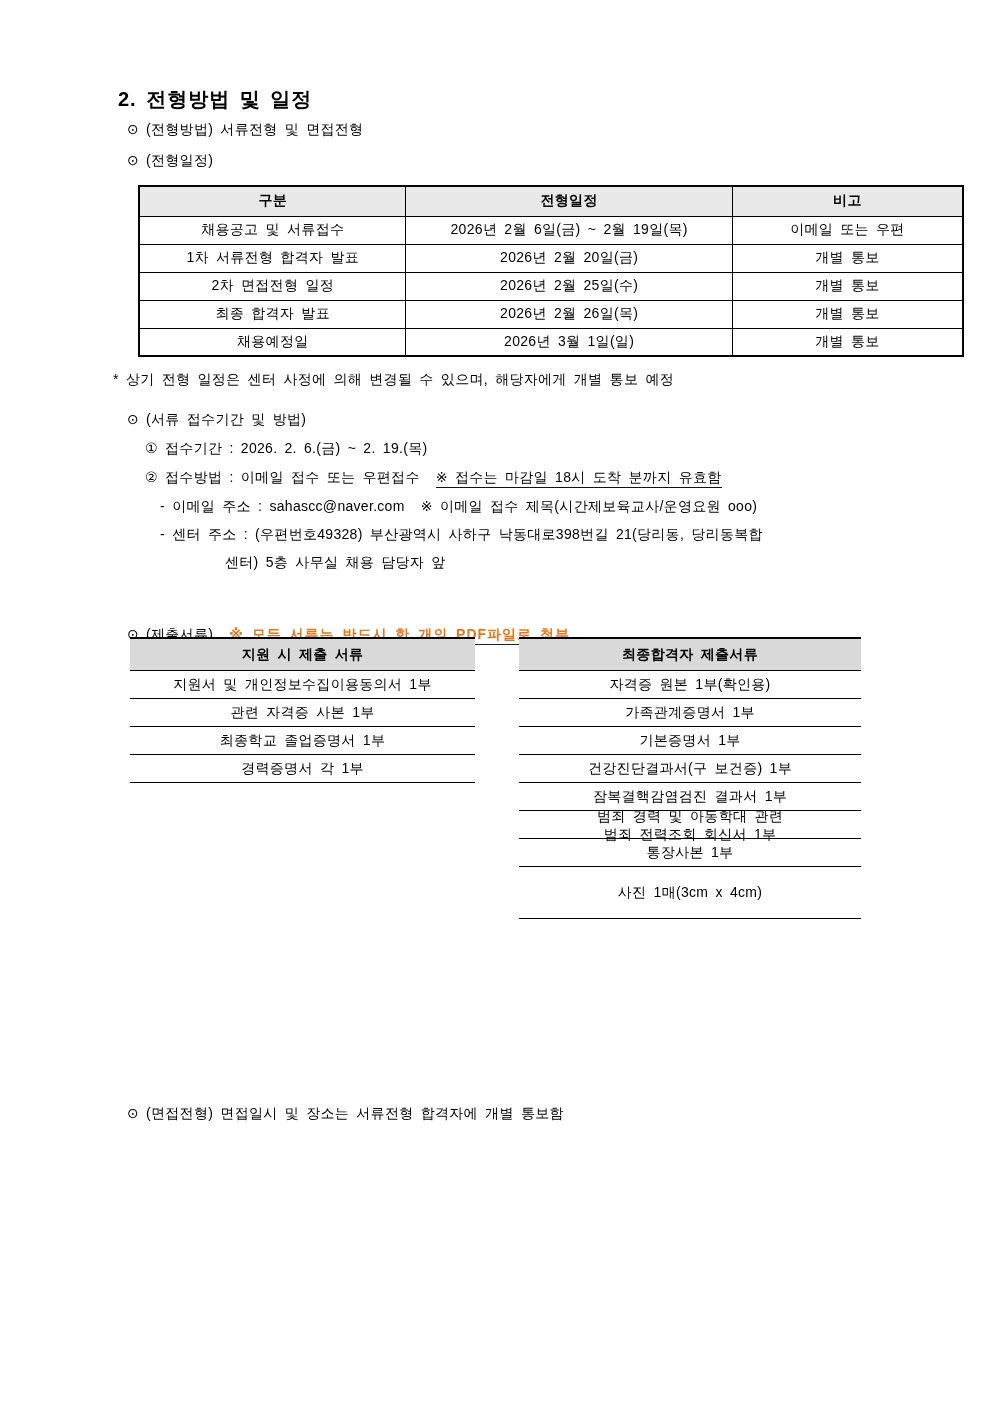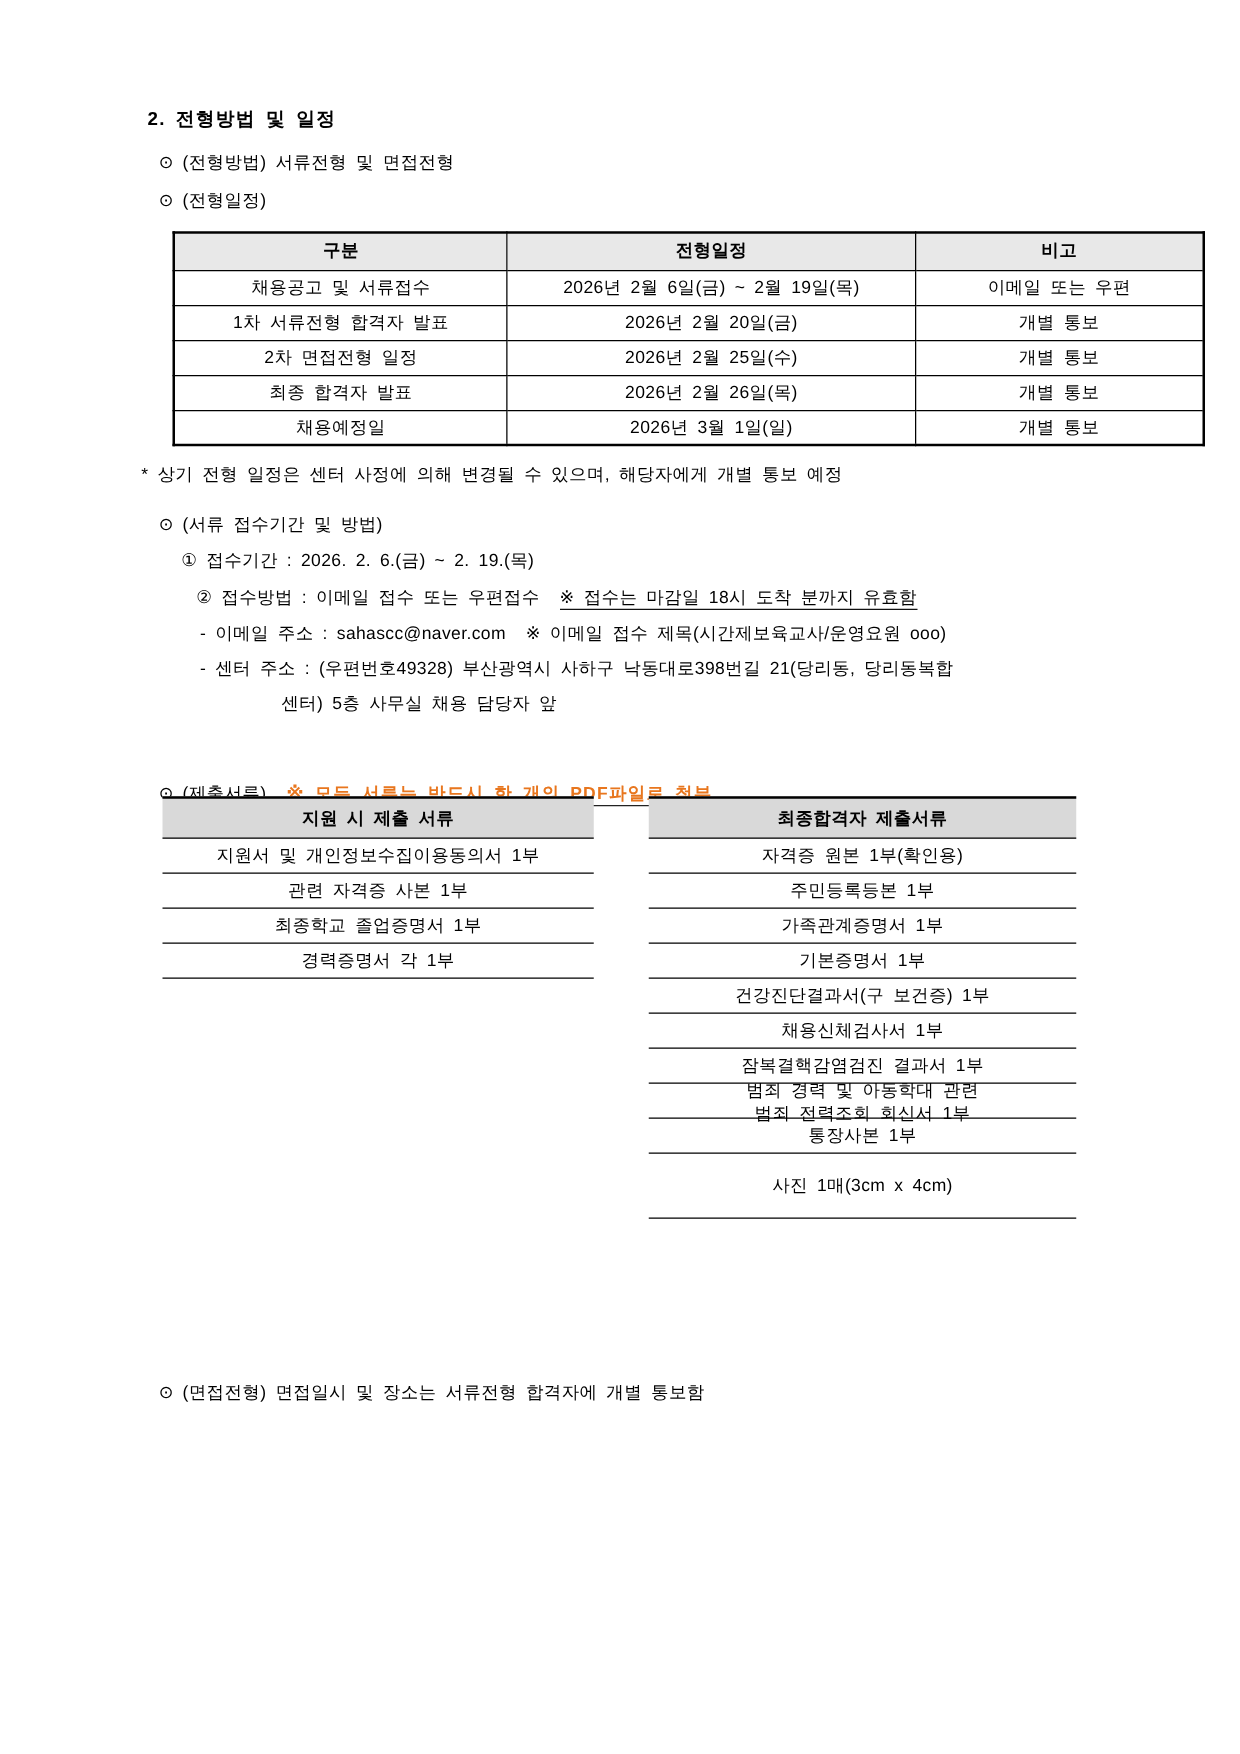--- a/index.html
+++ b/index.html
@@ -13,21 +13,21 @@
   body{
     position:relative;
     width:992px;height:1403px;
     font-family:"Liberation Sans","DejaVu Sans",sans-serif;
     color:var(--ink);
     font-size:14px;
     letter-spacing:0.3px;
     word-spacing:3px;
   }
   .abs{position:absolute;}
-  .title{font-weight:bold;font-size:15px;letter-spacing:1px;}
+  .title{font-weight:bold;font-size:20px;letter-spacing:1px;}
   .line{white-space:nowrap;}
   .bullet{display:inline-block;margin-right:7px;}
   .u-black{border-bottom:1.5px solid #111;padding-bottom:2px;}
   .gap{display:inline-block;width:16px;}
   .orange-note{
     color:var(--accent);
     font-weight:bold;
     border-bottom:1.5px solid #222;
     padding-bottom:2px;
     letter-spacing:1px;
@@ -125,21 +125,21 @@
 </table>
 
 <div class="abs line" style="left:113px;top:371px;">* 상기 전형 일정은 센터 사정에 의해 변경될 수 있으며, 해당자에게 개별 통보 예정</div>
 
 <div class="abs line" style="left:127px;top:411px;">
   <span class="bullet">⊙</span><span>(서류 접수기간 및 방법)</span>
 </div>
 
 <div class="abs line" style="left:145px;top:440px;">① 접수기간 : 2026. 2. 6.(금) ~ 2. 19.(목)</div>
 
-<div class="abs line" style="left:145px;top:469px;margin-left:12px;">
+<div class="abs line" style="left:145px;top:469px;">
   <span>② 접수방법 : 이메일 접수 또는 우편접수</span><span class="gap"></span><span class="u-black">※ 접수는 마감일 18시 도착 분까지 유효함</span>
 </div>
 
 <div class="abs line" style="left:160px;top:498px;">
   <span>- 이메일 주소 : sahascc@naver.com</span><span class="gap"></span><span>※ 이메일 접수 제목(시간제보육교사/운영요원 ooo)</span>
 </div>
 
 <div class="abs line" style="left:160px;top:526px;">- 센터 주소 : (우편번호49328) 부산광역시 사하구 낙동대로398번길 21(당리동, 당리동복합</div>
 
 <div class="abs line" style="left:225px;top:554px;">센터) 5층 사무실 채용 담당자 앞</div>
@@ -152,25 +152,23 @@
   <div class="doc-head">지원 시 제출 서류</div>
   <div class="doc-row">지원서 및 개인정보수집이용동의서 1부</div>
   <div class="doc-row">관련 자격증 사본 1부</div>
   <div class="doc-row">최종학교 졸업증명서 1부</div>
   <div class="doc-row">경력증명서 각 1부</div>
 </div>
 
 <div class="doc-table" style="left:519px;top:637px;width:342px;">
   <div class="doc-head">최종합격자 제출서류</div>
   <div class="doc-row">자격증 원본 1부(확인용)</div>
-  <div class="doc-row">주민등록등본 1부</div>
   <div class="doc-row">가족관계증명서 1부</div>
   <div class="doc-row">기본증명서 1부</div>
   <div class="doc-row">건강진단결과서(구 보건증) 1부</div>
-  <div class="doc-row">채용신체검사서 1부</div>
   <div class="doc-row">잠복결핵감염검진 결과서 1부</div>
   <div class="doc-row double">범죄 경력 및 아동학대 관련
 범죄 전력조회 회신서 1부</div>
   <div class="doc-row">통장사본 1부</div>
   <div class="doc-row tall">사진 1매(3cm x 4cm)</div>
 </div>
 
 <div class="abs line" style="left:127px;top:1105px;">
   <span class="bullet">⊙</span><span>(면접전형) 면접일시 및 장소는 서류전형 합격자에 개별 통보함</span>
 </div>

